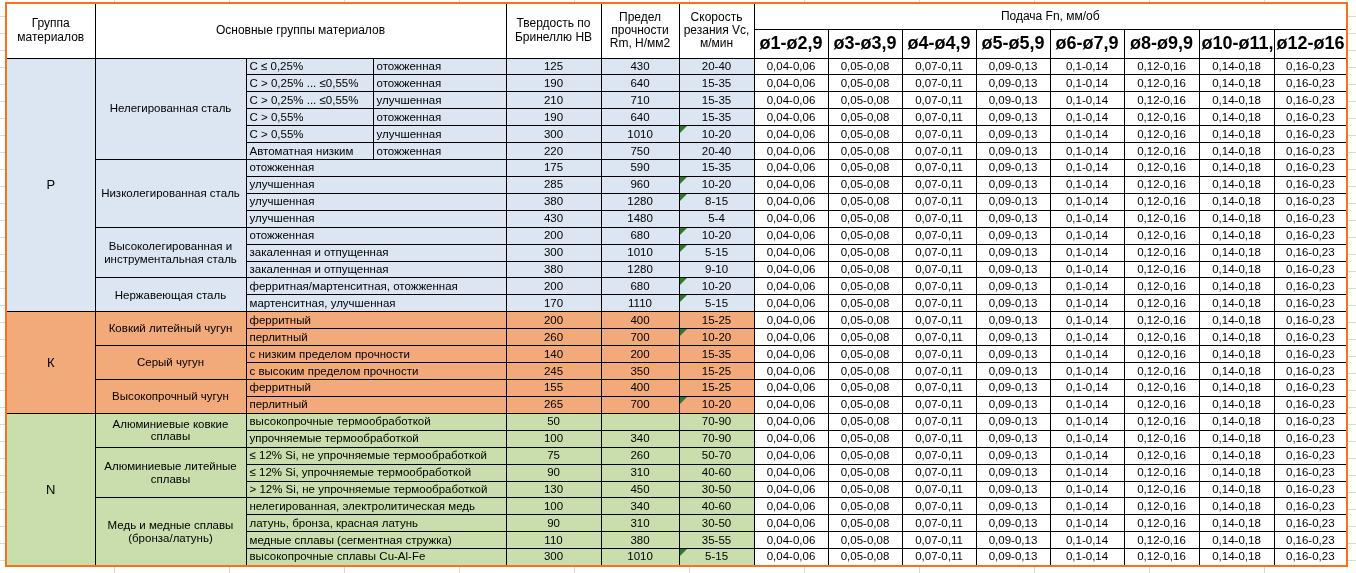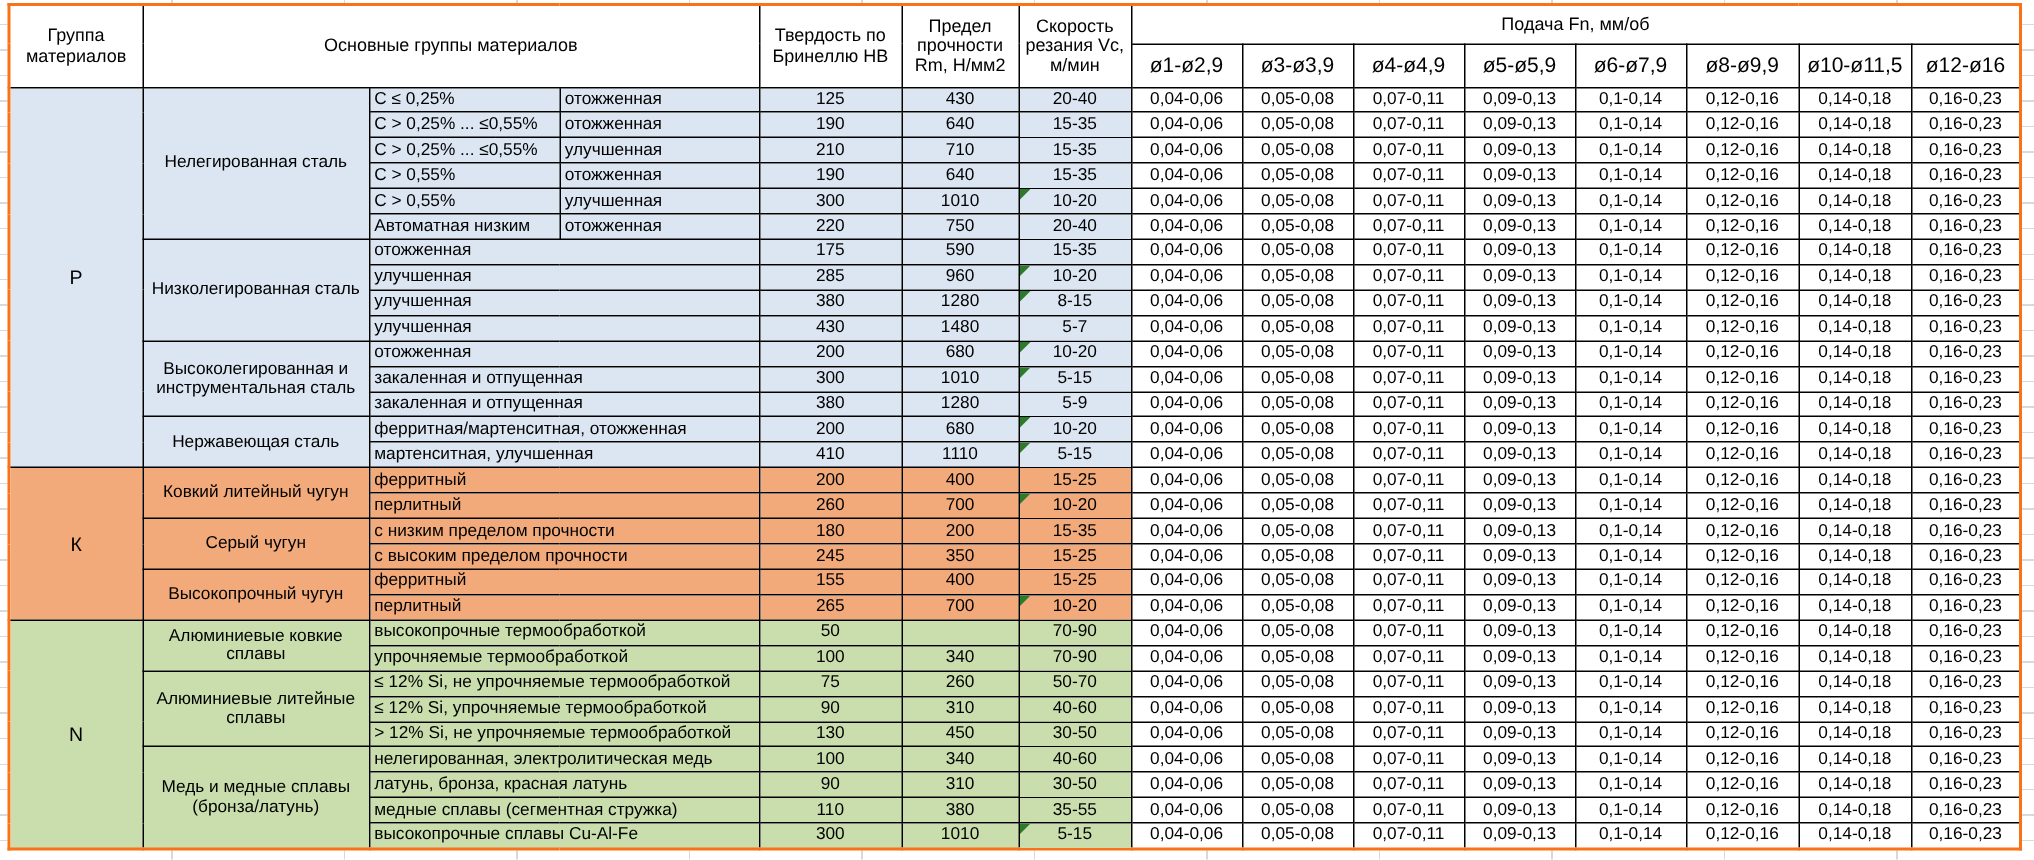--- a/index.html
+++ b/index.html
@@ -21,21 +21,21 @@
   th, td {
     border:1px solid #000; font-weight:normal; color:#000;
     overflow:hidden; box-sizing:border-box;
   }
   thead th {
     background:#fff; font-size:12px; text-align:center; vertical-align:middle;
     line-height:1.12; padding:1px 2px; white-space:normal;
   }
   thead tr.r1 { height:26px; }
   thead tr.r2 { height:29px; }
-  thead th.dia { font-weight:normal; font-size:14px; white-space:nowrap; }
+  thead th.dia { font-weight:bold; font-size:18px; white-space:nowrap; }
   tbody tr { height:16.93px; }
   tbody td {
     font-size:11.5px; line-height:15px; padding:0 3px; vertical-align:middle;
   }
   td.tinted { background:var(--rowbg,#fff); }
   td.num { text-align:center; padding:0 1px; white-space:nowrap; }
   td.textcell { text-align:left; white-space:nowrap; }
   td.family { text-align:center; white-space:normal; line-height:1.1; padding:0 2px; }
   td.group-letter { text-align:center; font-size:13px; }
   td.vc { position:relative;text-align:center; }
@@ -221,21 +221,21 @@
         <td class="num">0,09-0,13</td>
         <td class="num">0,1-0,14</td>
         <td class="num">0,12-0,16</td>
         <td class="num">0,14-0,18</td>
         <td class="num">0,16-0,23</td>
       </tr>
       <tr style="--rowbg: #DBE6F2;">
         <td class="textcell tinted" colspan="2">улучшенная</td>
         <td class="num tinted">430</td>
         <td class="num tinted">1480</td>
-        <td class="num tinted vc">5-7</td>
+        <td class="num tinted vc">5-4</td>
         <td class="num">0,04-0,06</td>
         <td class="num">0,05-0,08</td>
         <td class="num">0,07-0,11</td>
         <td class="num">0,09-0,13</td>
         <td class="num">0,1-0,14</td>
         <td class="num">0,12-0,16</td>
         <td class="num">0,14-0,18</td>
         <td class="num">0,16-0,23</td>
       </tr>
       <tr style="--rowbg: #DBE6F2;">
@@ -264,21 +264,21 @@
         <td class="num">0,09-0,13</td>
         <td class="num">0,1-0,14</td>
         <td class="num">0,12-0,16</td>
         <td class="num">0,14-0,18</td>
         <td class="num">0,16-0,23</td>
       </tr>
       <tr style="--rowbg: #DBE6F2;">
         <td class="textcell tinted" colspan="2">закаленная и отпущенная</td>
         <td class="num tinted">380</td>
         <td class="num tinted">1280</td>
-        <td class="num tinted vc">5-9</td>
+        <td class="num tinted vc">9-10</td>
         <td class="num">0,04-0,06</td>
         <td class="num">0,05-0,08</td>
         <td class="num">0,07-0,11</td>
         <td class="num">0,09-0,13</td>
         <td class="num">0,1-0,14</td>
         <td class="num">0,12-0,16</td>
         <td class="num">0,14-0,18</td>
         <td class="num">0,16-0,23</td>
       </tr>
       <tr style="--rowbg: #DBE6F2;">
@@ -291,21 +291,21 @@
         <td class="num">0,05-0,08</td>
         <td class="num">0,07-0,11</td>
         <td class="num">0,09-0,13</td>
         <td class="num">0,1-0,14</td>
         <td class="num">0,12-0,16</td>
         <td class="num">0,14-0,18</td>
         <td class="num">0,16-0,23</td>
       </tr>
       <tr style="--rowbg: #DBE6F2;">
         <td class="textcell tinted" colspan="2">мартенситная, улучшенная</td>
-        <td class="num tinted">410</td>
+        <td class="num tinted">170</td>
         <td class="num tinted">1110</td>
         <td class="num tinted vc">5-15<span class="marker"></span></td>
         <td class="num">0,04-0,06</td>
         <td class="num">0,05-0,08</td>
         <td class="num">0,07-0,11</td>
         <td class="num">0,09-0,13</td>
         <td class="num">0,1-0,14</td>
         <td class="num">0,12-0,16</td>
         <td class="num">0,14-0,18</td>
         <td class="num">0,16-0,23</td>
@@ -336,21 +336,21 @@
         <td class="num">0,07-0,11</td>
         <td class="num">0,09-0,13</td>
         <td class="num">0,1-0,14</td>
         <td class="num">0,12-0,16</td>
         <td class="num">0,14-0,18</td>
         <td class="num">0,16-0,23</td>
       </tr>
       <tr style="--rowbg: #F3AA7B;">
         <td class="family tinted" rowspan="2">Серый чугун</td>
         <td class="textcell tinted" colspan="2">с низким пределом прочности</td>
-        <td class="num tinted">180</td>
+        <td class="num tinted">140</td>
         <td class="num tinted">200</td>
         <td class="num tinted vc">15-35</td>
         <td class="num">0,04-0,06</td>
         <td class="num">0,05-0,08</td>
         <td class="num">0,07-0,11</td>
         <td class="num">0,09-0,13</td>
         <td class="num">0,1-0,14</td>
         <td class="num">0,12-0,16</td>
         <td class="num">0,14-0,18</td>
         <td class="num">0,16-0,23</td>

